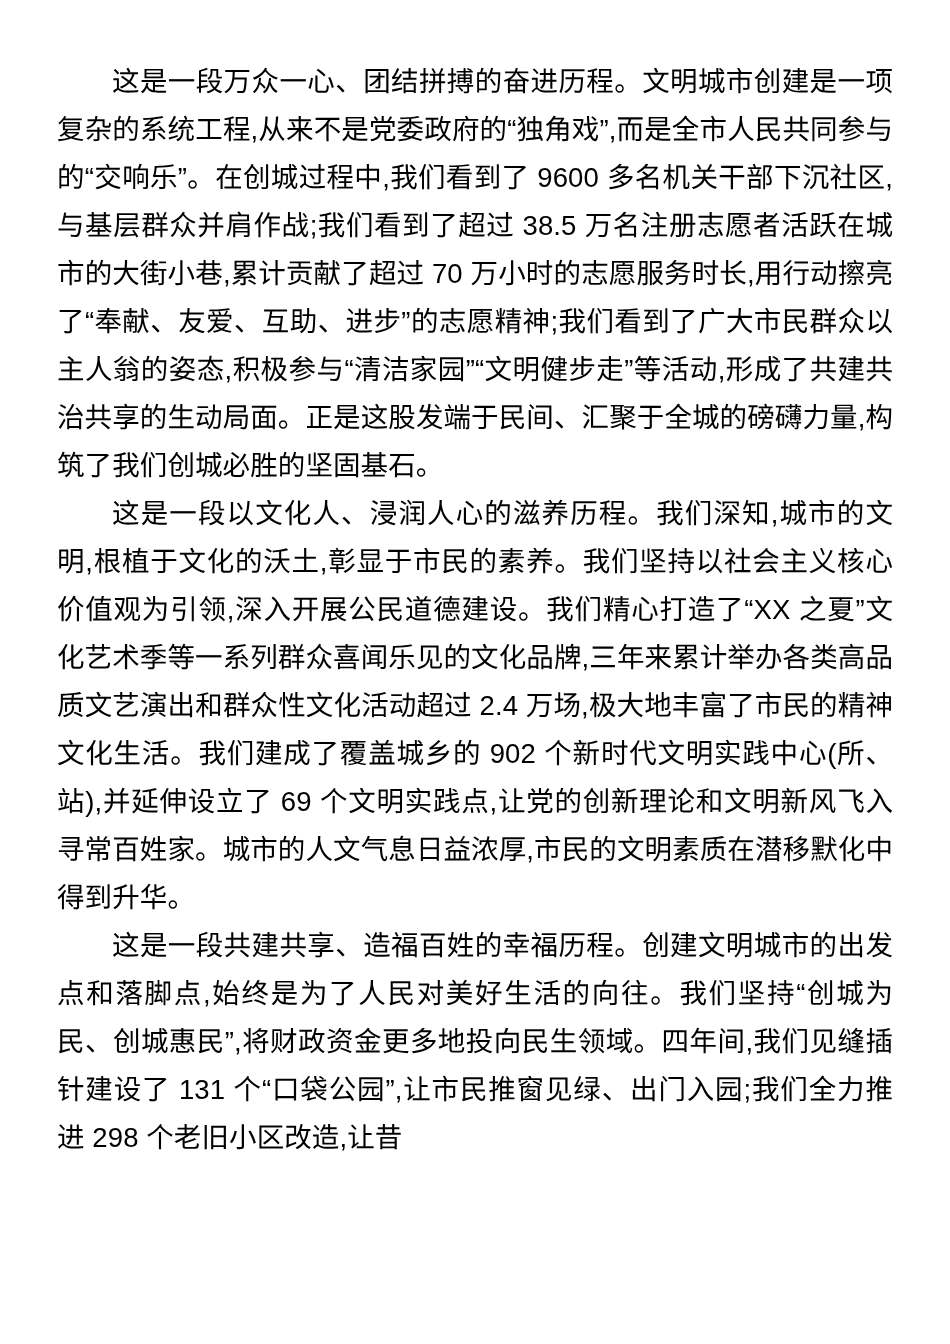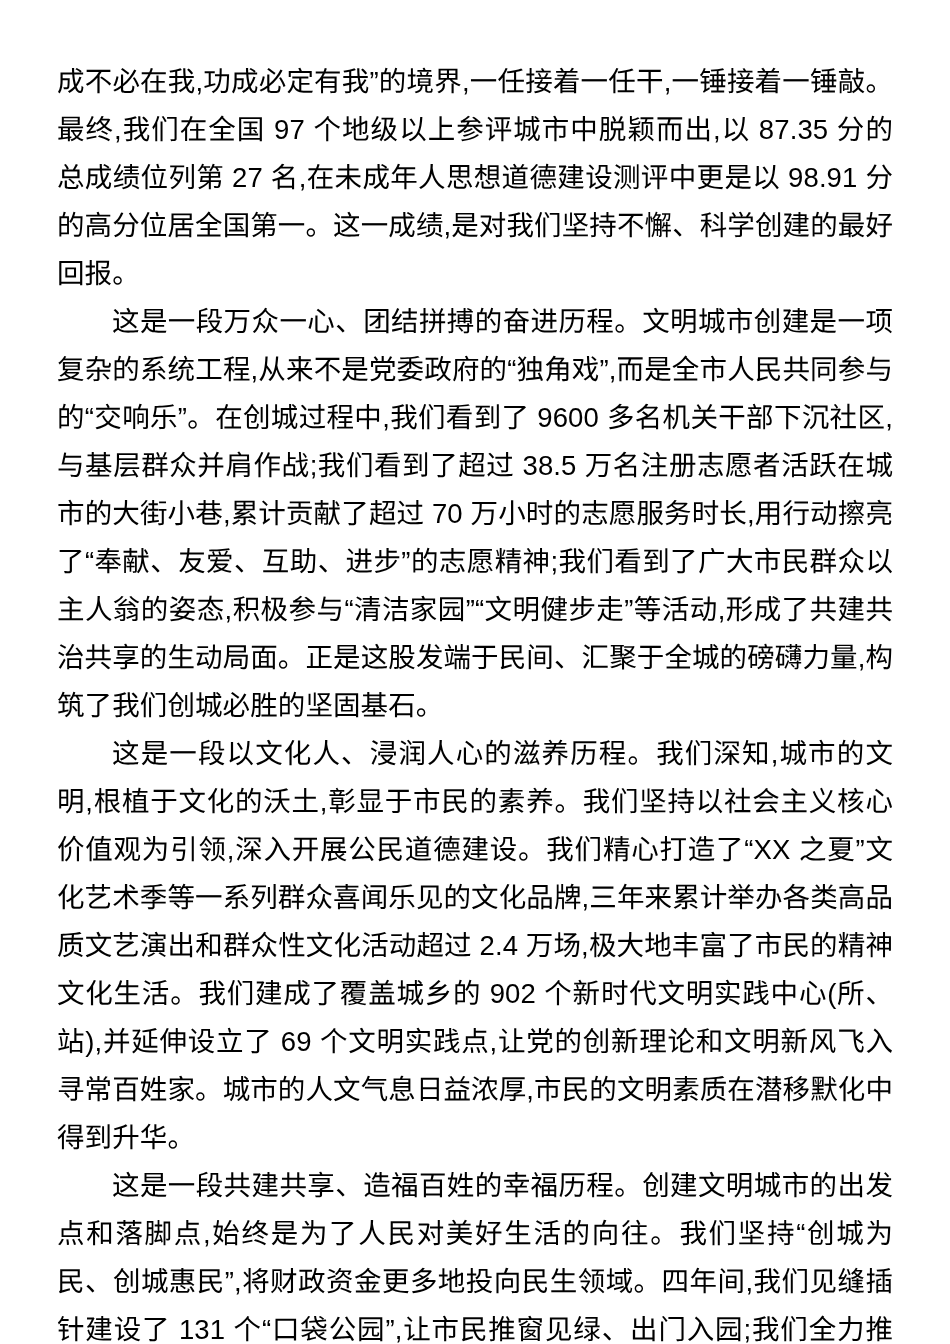--- a/index.html
+++ b/index.html
@@ -55,21 +55,20 @@
   .para.cont {
     text-indent: 0;
   }
 </style>
 </head>
 <body>
 
 <div class="page">
   <div class="page-body">
 
-    <p class="para cont">成不必在我,功成必定有我”的境界,一任接着一任干,一锤接着一锤敲。最终,我们在全国 97 个地级以上参评城市中脱颖而出,以 87.35 分的总成绩位列第 27 名,在未成年人思想道德建设测评中更是以 98.91 分的高分位居全国第一。这一成绩,是对我们坚持不懈、科学创建的最好回报。</p>
 
     <p class="para indent">这是一段万众一心、团结拼搏的奋进历程。文明城市创建是一项复杂的系统工程,从来不是党委政府的“独角戏”,而是全市人民共同参与的“交响乐”。在创城过程中,我们看到了 9600 多名机关干部下沉社区,与基层群众并肩作战;我们看到了超过 38.5 万名注册志愿者活跃在城市的大街小巷,累计贡献了超过 70 万小时的志愿服务时长,用行动擦亮了“奉献、友爱、互助、进步”的志愿精神;我们看到了广大市民群众以主人翁的姿态,积极参与“清洁家园”“文明健步走”等活动,形成了共建共治共享的生动局面。正是这股发端于民间、汇聚于全城的磅礴力量,构筑了我们创城必胜的坚固基石。</p>
 
     <p class="para indent">这是一段以文化人、浸润人心的滋养历程。我们深知,城市的文明,根植于文化的沃土,彰显于市民的素养。我们坚持以社会主义核心价值观为引领,深入开展公民道德建设。我们精心打造了“XX 之夏”文化艺术季等一系列群众喜闻乐见的文化品牌,三年来累计举办各类高品质文艺演出和群众性文化活动超过 2.4 万场,极大地丰富了市民的精神文化生活。我们建成了覆盖城乡的 902 个新时代文明实践中心(所、站),并延伸设立了 69 个文明实践点,让党的创新理论和文明新风飞入寻常百姓家。城市的人文气息日益浓厚,市民的文明素质在潜移默化中得到升华。</p>
 
     <p class="para indent">这是一段共建共享、造福百姓的幸福历程。创建文明城市的出发点和落脚点,始终是为了人民对美好生活的向往。我们坚持“创城为民、创城惠民”,将财政资金更多地投向民生领域。四年间,我们见缝插针建设了 131 个“口袋公园”,让市民推窗见绿、出门入园;我们全力推进 298 个老旧小区改造,让昔</p>
 
   </div>
 </div>
 

